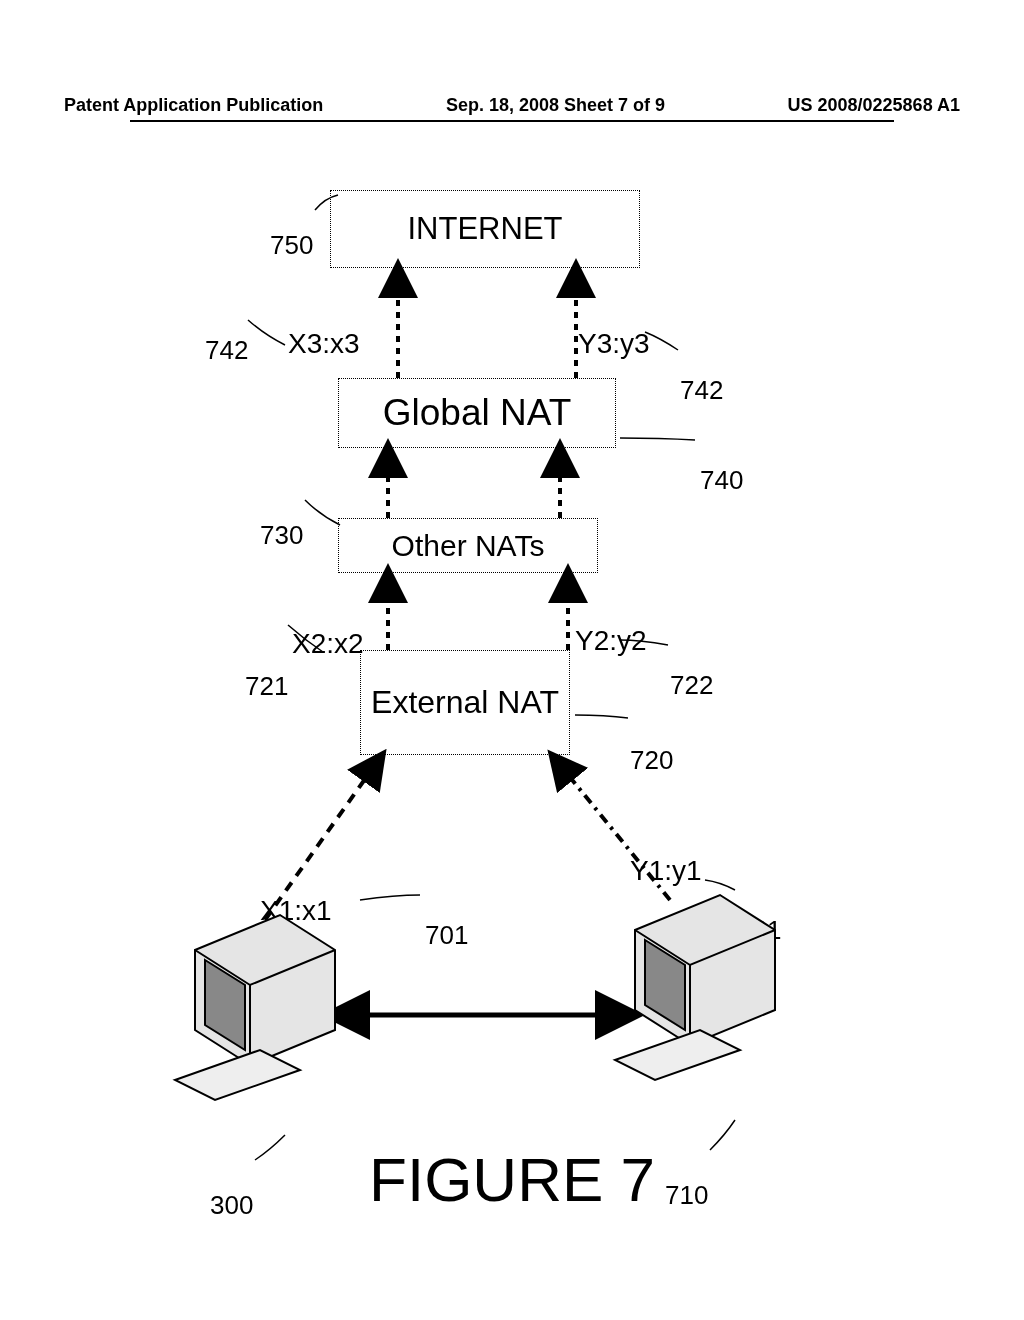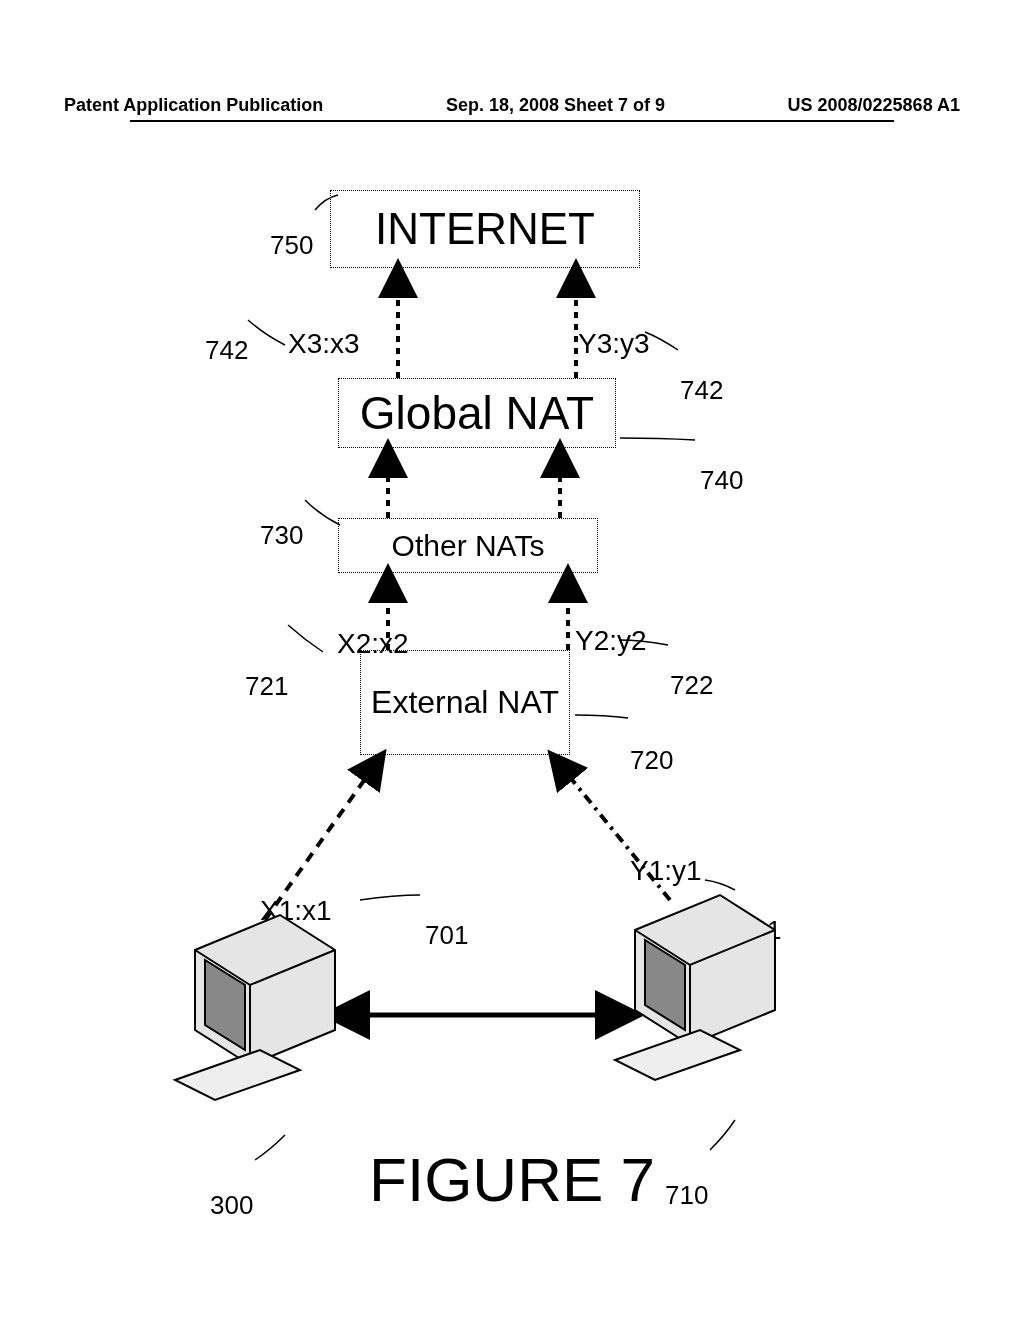--- a/index.html
+++ b/index.html
@@ -47,28 +47,28 @@
       align-items: center;
       justify-content: center;
       font-family: Arial, sans-serif;
       text-align: center;
     }
     .internet-box {
       left: 200px;
       top: 30px;
       width: 310px;
       height: 78px;
-      font-size: 44px;
+      font-size: 31px;
     }
     .global-nat-box {
       left: 208px;
       top: 218px;
       width: 278px;
       height: 70px;
-      font-size: 46px;
+      font-size: 37px;
     }
     .other-nats-box {
       left: 208px;
       top: 358px;
       width: 260px;
       height: 55px;
       font-size: 30px;
     }
     .external-nat-box {
       left: 230px;
@@ -142,21 +142,21 @@
   <div class="ref-num" style="left:115px; top:471px;">721</div>
   <div class="ref-num" style="left:540px; top:470px;">722</div>
   <div class="ref-num" style="left:500px; top:545px;">720</div>
   <div class="ref-num" style="left:295px; top:720px;">701</div>
   <div class="ref-num" style="left:610px; top:715px;">711</div>
   <div class="ref-num" style="left:80px; top:990px;">300</div>
   <div class="ref-num" style="left:535px; top:980px;">710</div>
 
   <div class="label" style="left:158px; top:168px;">X3:x3</div>
   <div class="label" style="left:448px; top:168px;">Y3:y3</div>
-  <div class="label" style="left:162px; top:468px;margin-left:45px;">X2:x2</div>
+  <div class="label" style="left:162px; top:468px;">X2:x2</div>
   <div class="label" style="left:445px; top:465px;">Y2:y2</div>
   <div class="label" style="left:130px; top:735px;">X1:x1</div>
   <div class="label" style="left:500px; top:695px;">Y1:y1</div>
 
   <svg class="arrow-svg" style="left:0; top:0; width:760px; height:1050px;">
     <defs>
       <marker id="arrowhead" markerWidth="10" markerHeight="10" refX="5" refY="5" orient="auto">
         <polygon points="0,0 10,5 0,10" fill="black"></polygon>
       </marker>
       <marker id="arrowhead-start" markerWidth="10" markerHeight="10" refX="5" refY="5" orient="auto">

